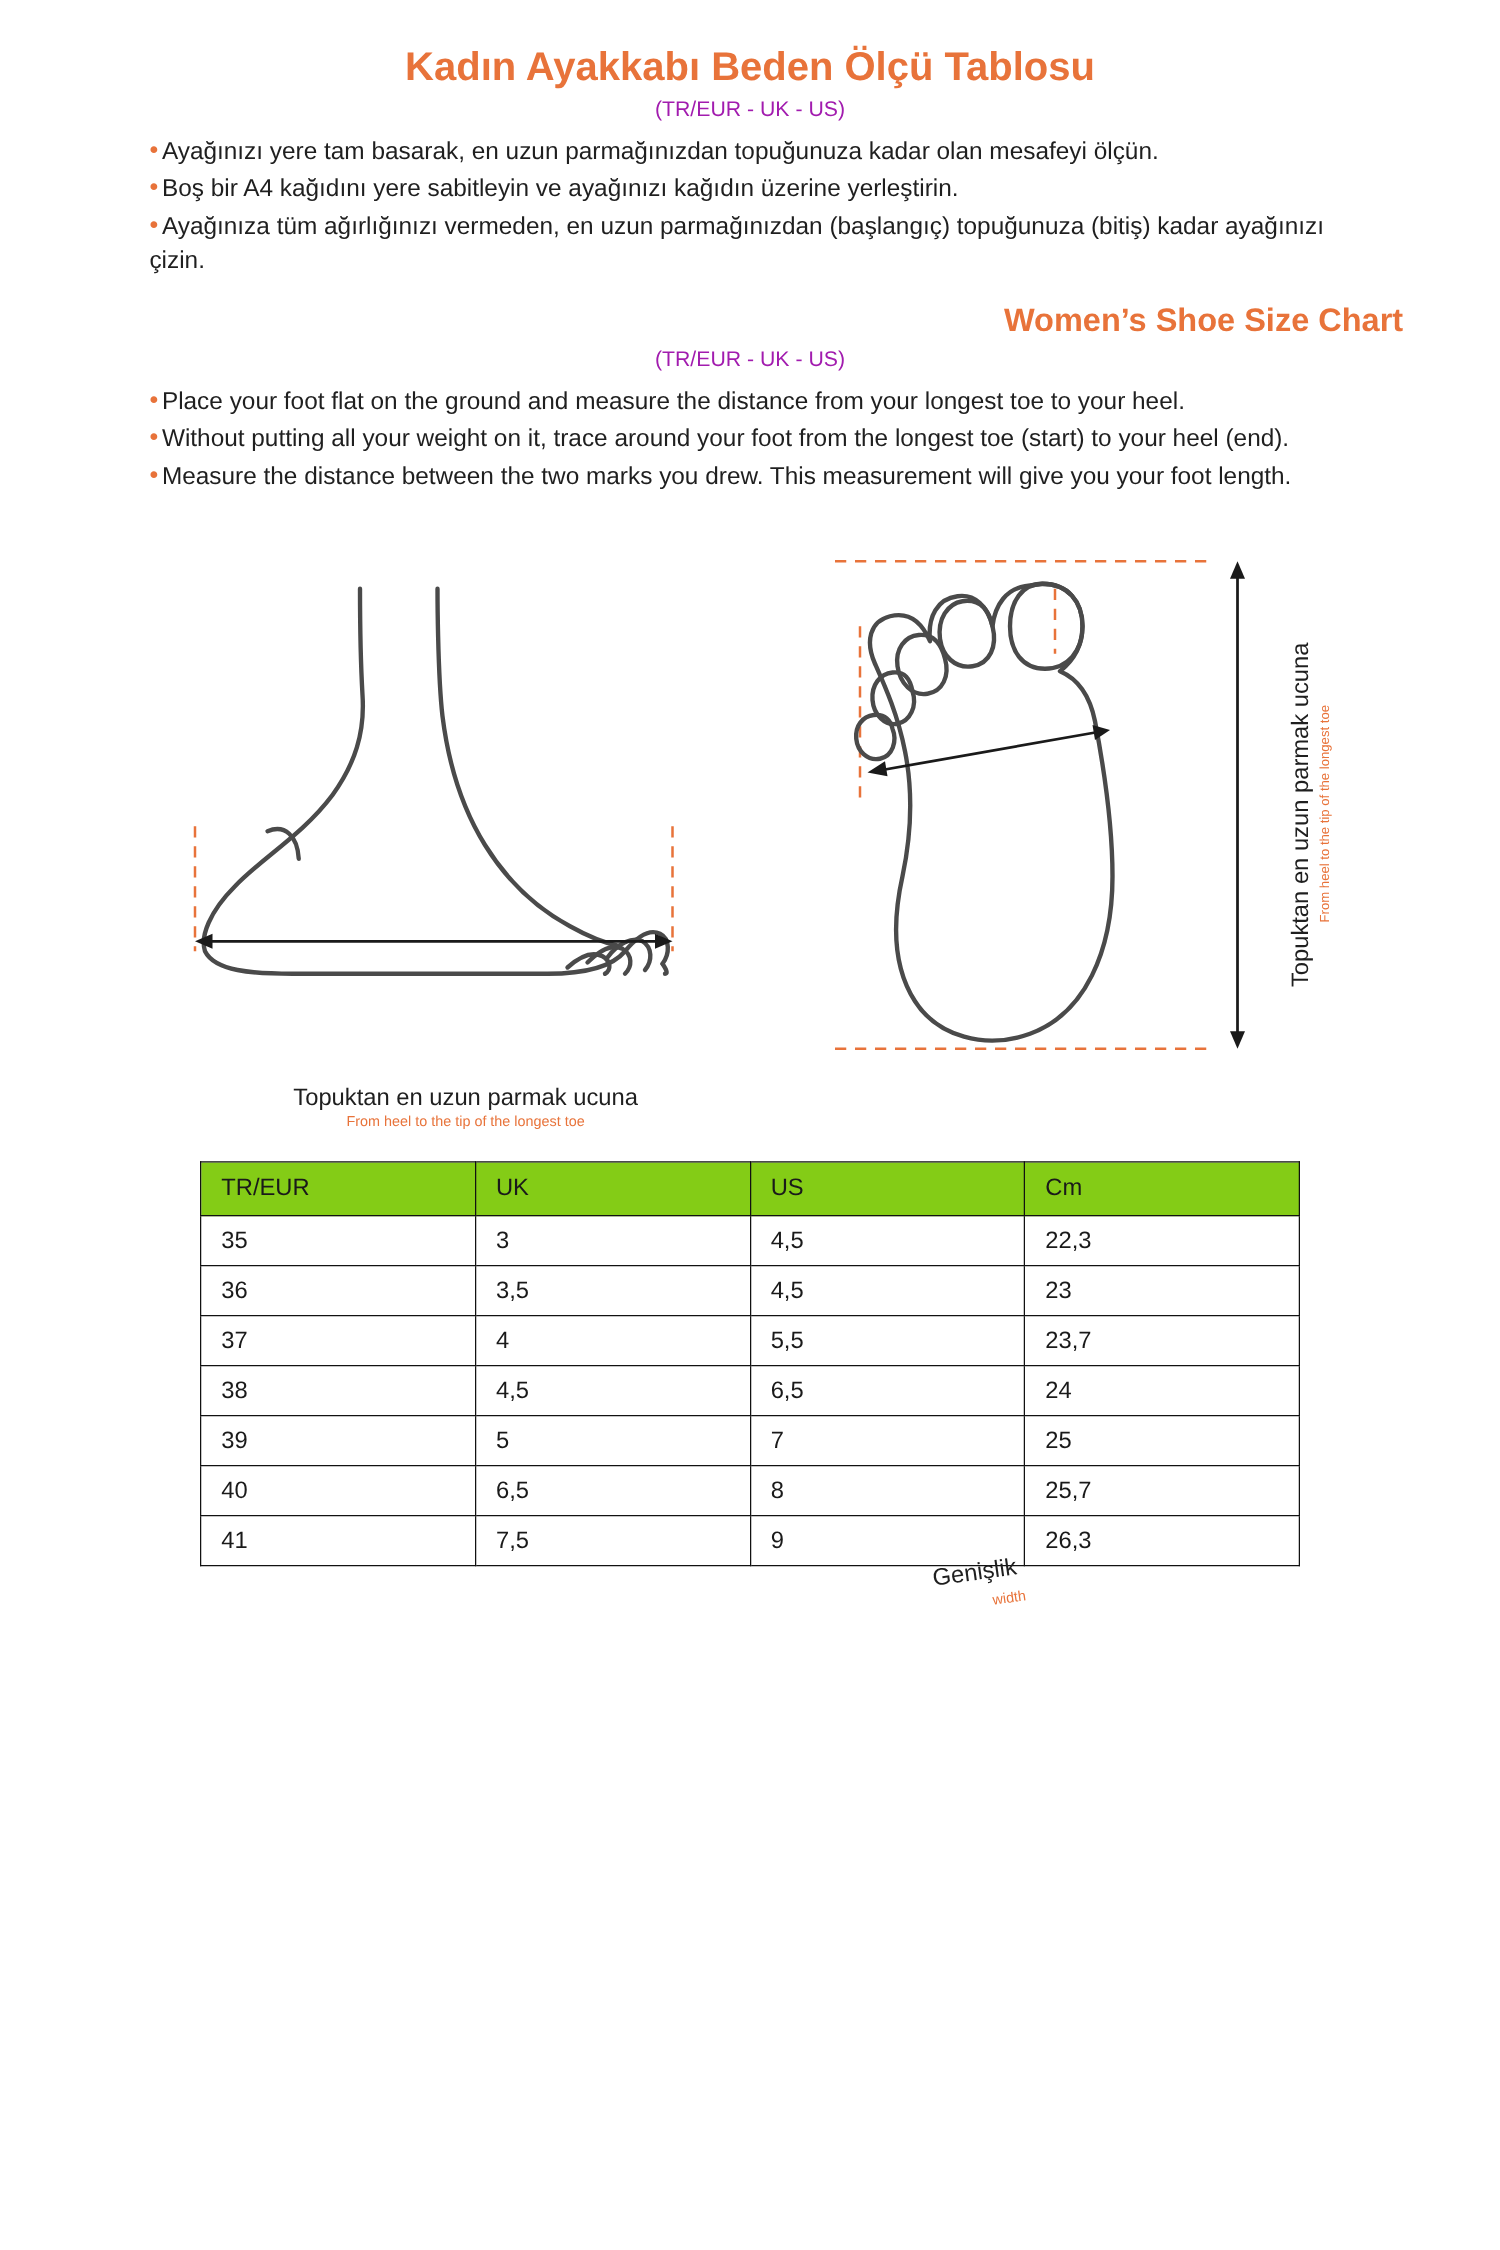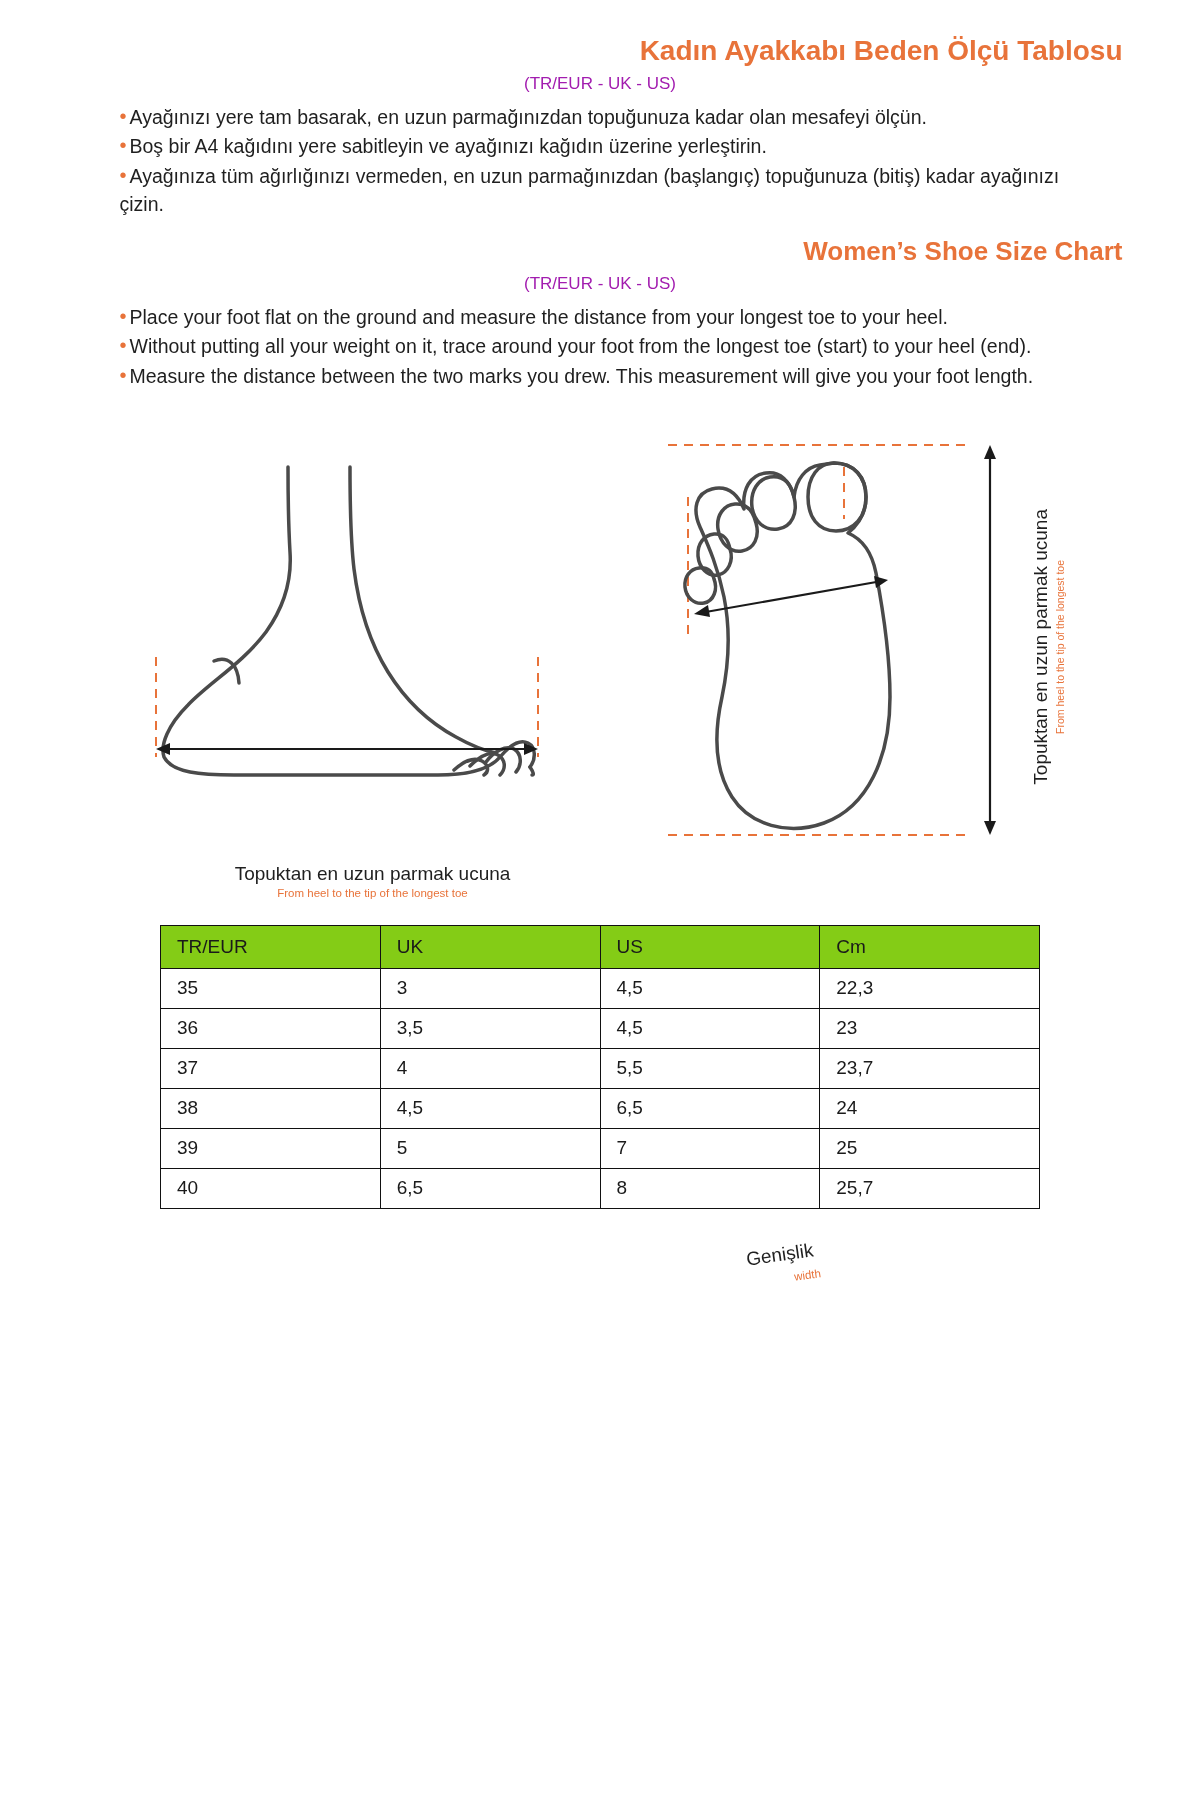--- a/index.html
+++ b/index.html
@@ -17,23 +17,23 @@
   }
   .page {
     width: 1045px;
     margin: 0 auto;
     padding-top: 34px;
     box-sizing: border-box;
   }
 
   
   .title {
-    text-align: right;
-    color: #e8733a;
-    font-size: 28px;
+    text-align: center;
+    color: #e8733a;
+    font-size: 32px;
     font-weight: bold;
     line-height: 1.2;
     margin: 0;
   }
   .subtitle {
     text-align: center;
     color: #a21caf;
     font-size: 17px;
     font-weight: normal;
     margin: 6px 0 10px 0;
@@ -316,17 +316,23 @@
           <td>5</td>
           <td>7</td>
           <td>25</td>
         </tr>
         <tr>
           <td>40</td>
           <td>6,5</td>
           <td>8</td>
           <td>25,7</td>
         </tr>
+        <tr>
+          <td>41</td>
+          <td>7,5</td>
+          <td>9</td>
+          <td>26,3</td>
+        </tr>
       </tbody>
     </table>
   </div>
 
 </div>
 
 </body></html>

